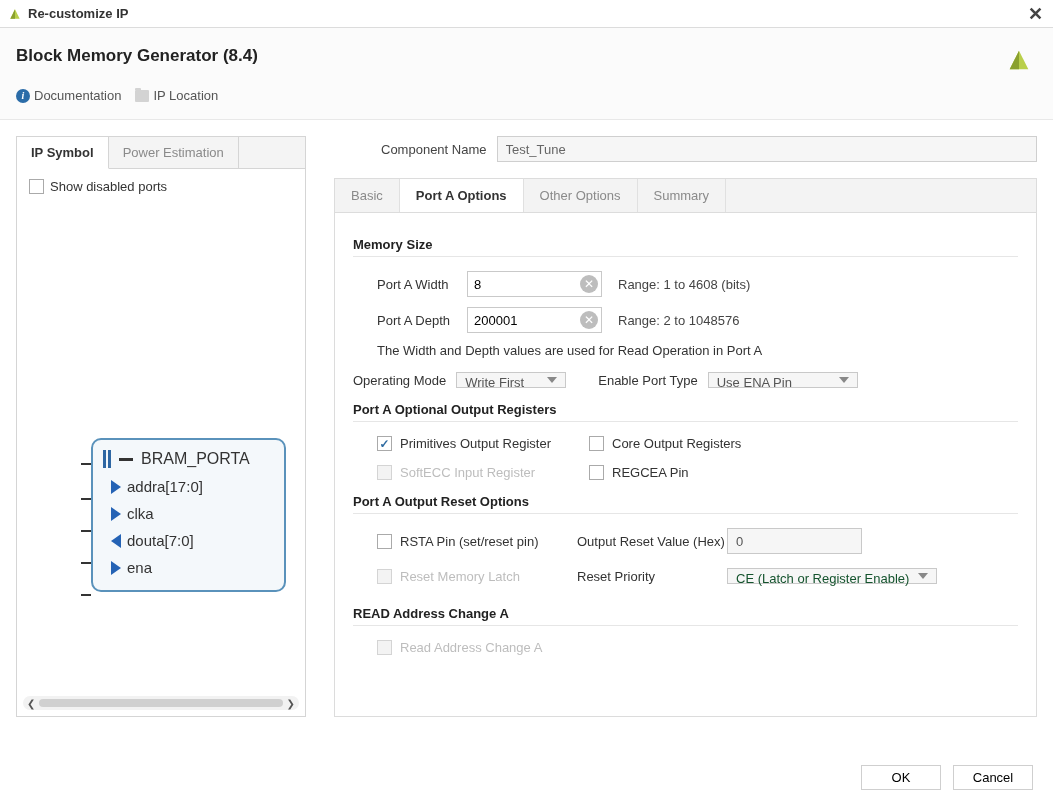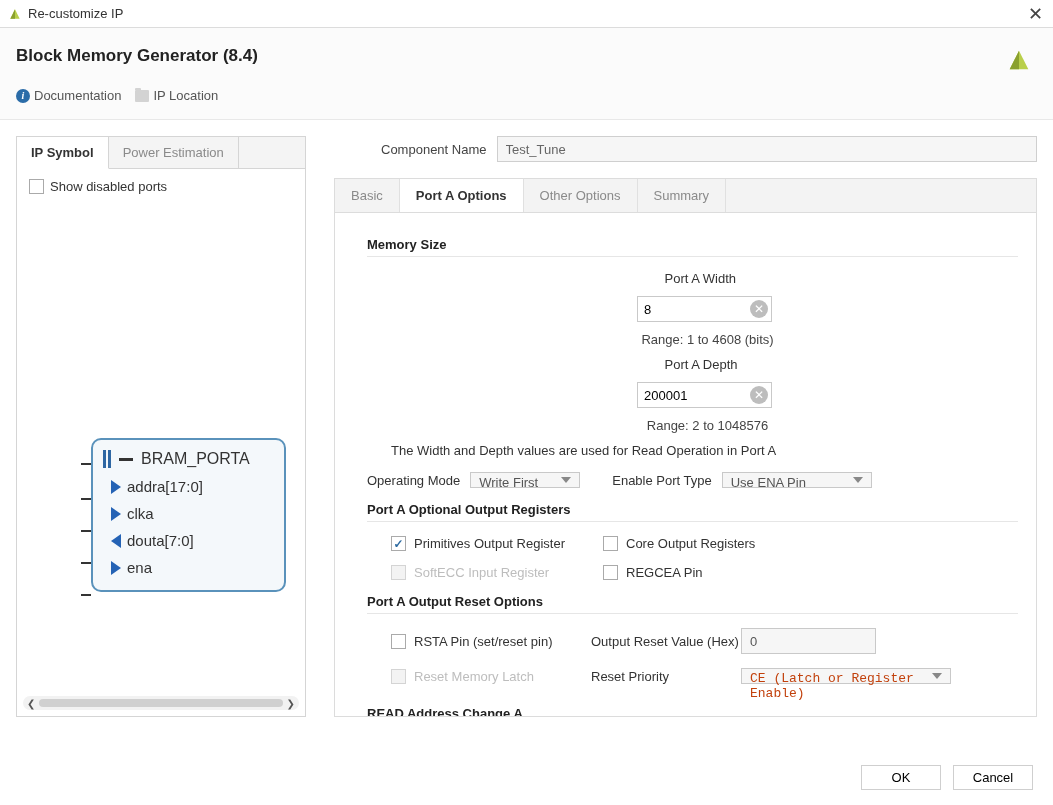--- a/index.html
+++ b/index.html
@@ -17,20 +17,21 @@
 
   
   .titlebar {
     display: flex;
     align-items: center;
     justify-content: space-between;
     padding: 4px 10px 4px 8px;
     border-bottom: 1px solid #dcdcdc;
     height: 28px;
     background: #fff;
+    font-weight: bold;
   }
   .titlebar-left { display: flex; align-items: center; gap: 6px; }
   .app-icon { width: 14px; height: 14px; display: inline-block; }
   .close-x { font-size: 18px; line-height: 1; cursor: pointer; color: #444; }
 
   
   .header {
     padding: 18px 20px 16px 16px;
     background: #fbfbfb;
     display: flex;
@@ -215,36 +216,35 @@
   .rp-tab.active {
     background: #fff;
     color: #333;
     font-weight: 600;
     border-top: 1px solid #dcdcdc;
     margin-top: -1px;
   }
 
   .rp-body {
     border: 1px solid #dcdcdc;
-    padding: 16px 18px 20px 32px;
+    padding: 16px 18px 20px 18px;
     flex: 1;
     overflow-y: auto;
   }
 
   .section-title {
     font-weight: 700;
     color: #222;
     margin: 8px 0 4px 0;
   }
   .hr { border: none; border-top: 1px solid #e6e6e6; margin: 4px 0 14px 0; }
 
   .field-row {
     display: flex; align-items: center; gap: 10px;
     margin: 6px 0 10px 24px;
-    flex-direction: column;
   }
   .field-row .lbl { width: 80px; color: #333; }
   .inputbox {
     height: 26px;
     border: 1px solid #c9c9c9;
     padding: 2px 26px 2px 6px;
     font-size: 13px;
     width: 135px;
     position: relative;
     background: #fff;
@@ -527,21 +527,21 @@
           <span>RSTA Pin (set/reset pin)</span>
         </div>
         <span>Output Reset Value (Hex)</span>
         <input class="rv-input" readonly="" value="0" style="">
 
         <div class="chk-item disabled">
           <span class="chk disabled"></span>
           <span>Reset Memory Latch</span>
         </div>
         <span>Reset Priority</span>
-        <span class="selectbox xwide" style="color:#c2410c; cursor:default;font-family:Liberation Mono, monospace;">
+        <span class="selectbox xwide" style="color:#14532d; cursor:default;">
           <span>CE (Latch or Register Enable)</span>
           <span class="caret"></span>
         </span>
       </div>
 
       <div class="section-title" style="margin-top:22px">READ Address Change A</div>
       <hr class="hr">
       <div class="chk-pair-row">
         <div class="chk-item disabled">
           <span class="chk disabled"></span>

